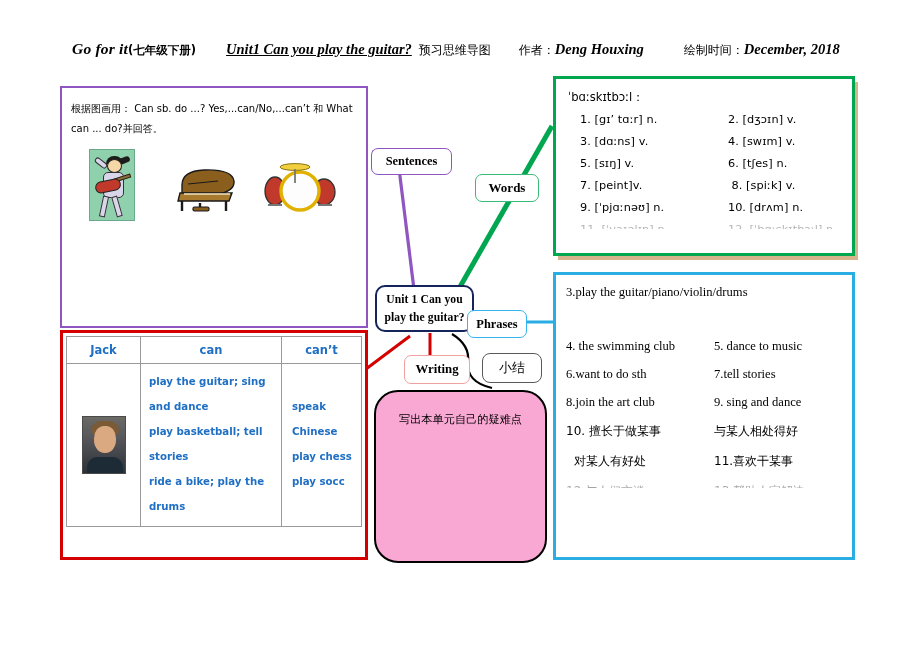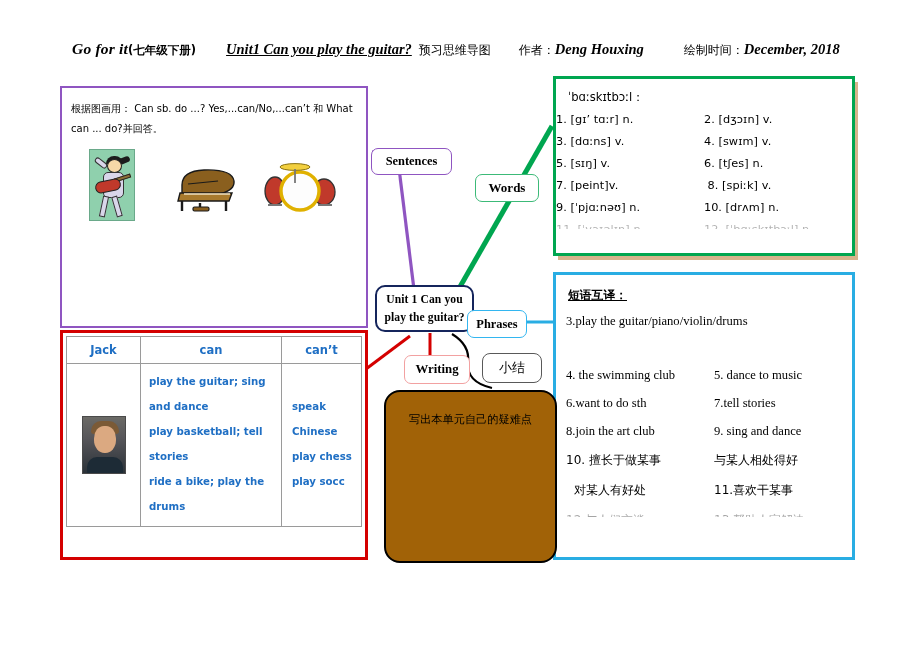--- a/index.html
+++ b/index.html
@@ -174,21 +174,21 @@
   
   .gb-head {
     font-family: "DejaVu Sans", sans-serif;
     font-size: 11.6px;
     padding: 11px 0 0 12px;
     color: #000;
   }
   .gb-grid {
     display: grid;
     grid-template-columns: 148px 1fr;
-    padding: 8px 0 0 0;
+    padding: 8px 0 0 24px;
     row-gap: 9px;
     font-family: "DejaVu Sans", sans-serif;
     font-size: 11.3px;
     color: #000;
   }
   .gb-grid .ipa { letter-spacing: .1px; }
   .gb-cut {
     color: #000;
     opacity: .30;
     overflow: hidden;
@@ -307,23 +307,23 @@
     font-size: 12.8px;
   }
   #n-summary {
     left: 482px; top: 353px; width: 60px; height: 30px;
     border: 1.5px solid #595959; border-radius: 8px;
     font-size: 13px;
     font-family: "DejaVu Sans", sans-serif; font-weight: normal;
   }
   #black-box {
     position: absolute;
-    left: 384px; top: 390px; width: 173px; height: 173px;
-    border: 2.4px solid #000; border-radius: 16px;
-    background: #a16207;
+    left: 374px; top: 390px; width: 173px; height: 173px;
+    border: 2.4px solid #000; border-radius: 24px;
+    background: #f9a8d4;
   }
   #black-box .bx-text {
     font-family: "DejaVu Sans", sans-serif;
     font-size: 11.2px;
     text-align: center;
     padding-top: 20px;
     color: #000;
   }
 </style>
 </head>
@@ -399,21 +399,20 @@
       <div><span>7.</span> <span class="ipa">[peint]v.</span></div>
       <div>&nbsp;<span>8.</span> <span class="ipa">[spiːk] v.</span></div>
       <div><span>9.</span> <span class="ipa">[ˈpjɑːnəʊ] n.</span></div>
       <div><span>10.</span> <span class="ipa">[drʌm] n.</span></div>
       <div class="gb-cut"><span>11.</span> <span class="ipa">[ˈvaɪəlɪn] n.</span></div>
       <div class="gb-cut"><span>12.</span> <span class="ipa">[ˈbɑːskɪtbɔːl] n.</span></div>
     </div>
   </div>
 
   <div class="panel" id="blue-box">
-    <div class="bb-head"><u>短语互译：</u></div>
     <div class="bb-rows">
       <div class="bb-row">
         <div>3.play the guitar/piano/violin/drums</div>
       </div>
       <div class="bb-gap"></div>
       <div class="bb-row">
         <div class="bb-c1">4. the swimming club</div>
         <div class="bb-c2">5. dance to music</div>
       </div>
       <div class="bb-row">

